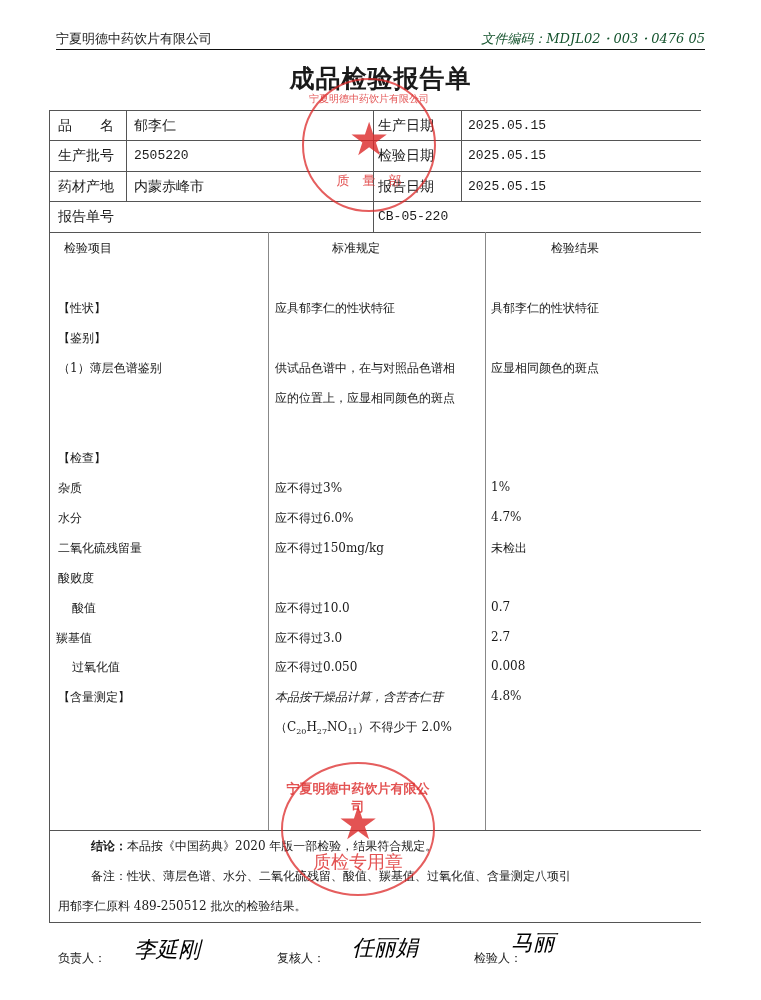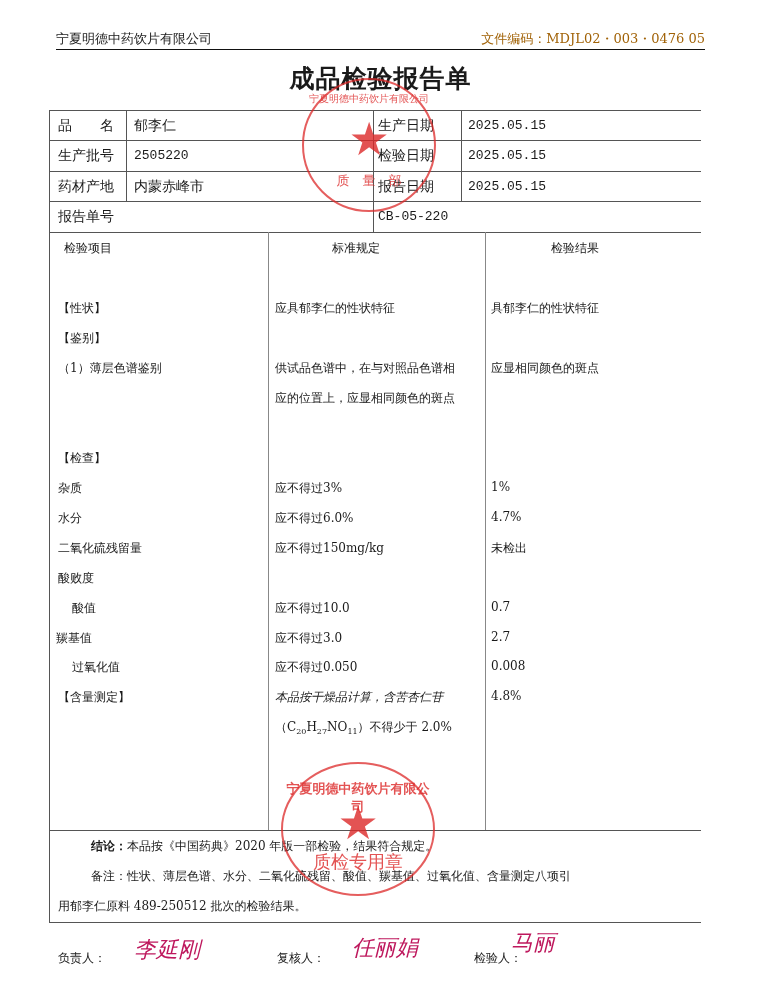--- a/index.html
+++ b/index.html
@@ -1,34 +1,34 @@
 <!DOCTYPE html>
 <html><head>
 <meta charset="utf-8">
 <style>
   html, body { margin: 0; padding: 0; background: #ffffff; }
   body { width: 761px; height: 1000px; position: relative; overflow: hidden;
          font-family: "DejaVu Serif", "Liberation Serif", serif; color: #1a1a1a; }
   .abs { position: absolute; }
   .hdr-left { left: 56px; top: 30px; font-size: 13px; color: #222; }
-  .hdr-right { right: 56px; top: 30px; font-size: 13px; color: #a16207; }
+  .hdr-right { right: 56px; top: 30px; font-size: 13px; color: #14532d; font-style: italic; }
   .hdr-line { left: 56px; width: 649px; top: 49px; height: 0; border-top: 1.5px solid #111; }
   .title { left: 0; width: 761px; top: 62px; text-align: center; font-size: 25px; font-weight: bold; letter-spacing: 1px;
            font-family: "DejaVu Sans", "Liberation Sans", sans-serif; }
   .hline { height: 0; border-top: 1px solid #555; }
   .vline { width: 0; border-left: 1px solid #555; }
   .vline-light { width: 0; border-left: 1px solid #888; }
   .cell { font-size: 14px; white-space: nowrap; }
   .mono { font-family: "Liberation Mono", "DejaVu Sans Mono", monospace; font-size: 13px; }
   .sm { font-size: 12px; }
   .bold { font-weight: bold; }
   .stamp { border: 2.5px solid rgba(220,40,40,0.75); border-radius: 50%; pointer-events: none; }
   .stamp-star { color: rgba(220,40,40,0.8); font-size: 46px; line-height: 1; text-align: center; }
   .stamp-text { color: rgba(220,40,40,0.8); text-align: center; }
-  .sig { font-family: "DejaVu Serif", serif; font-style: italic; font-size: 22px; color: #be185d; }
+  .sig { font-family: "DejaVu Serif", serif; font-style: italic; font-size: 22px; color: #000000; }
   sub { font-size: 8px; }
 </style>
 </head>
 <body>
 
 <div class="abs hdr-left">宁夏明德中药饮片有限公司</div>
 <div class="abs hdr-right">文件编码：MDJL02・003・0476 05</div>
 <div class="abs hdr-line"></div>
 <div class="abs title">成品检验报告单</div>
 

